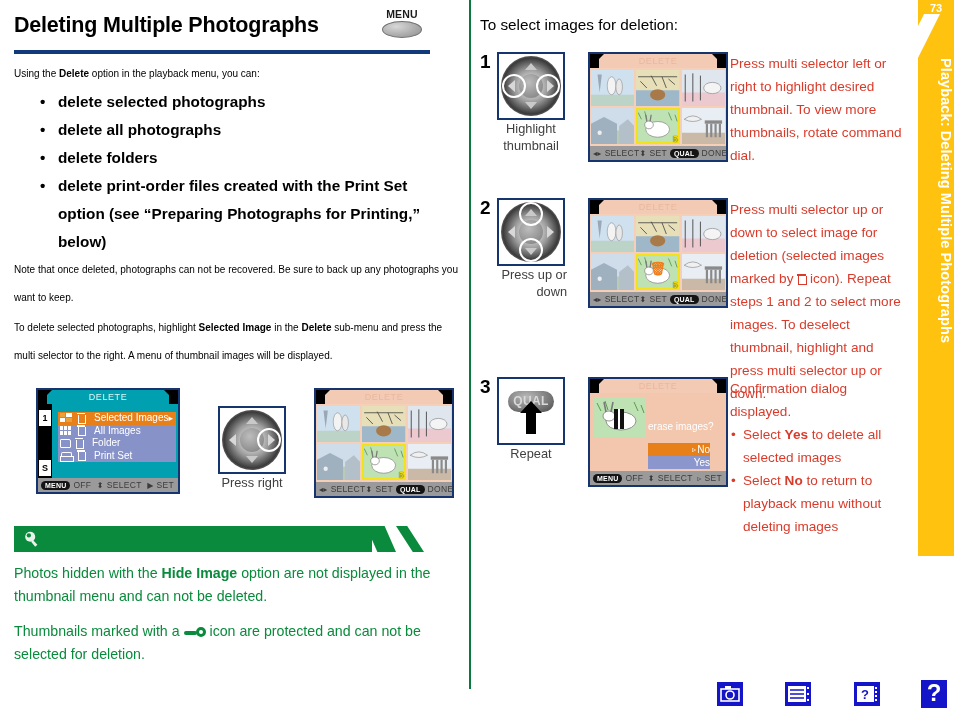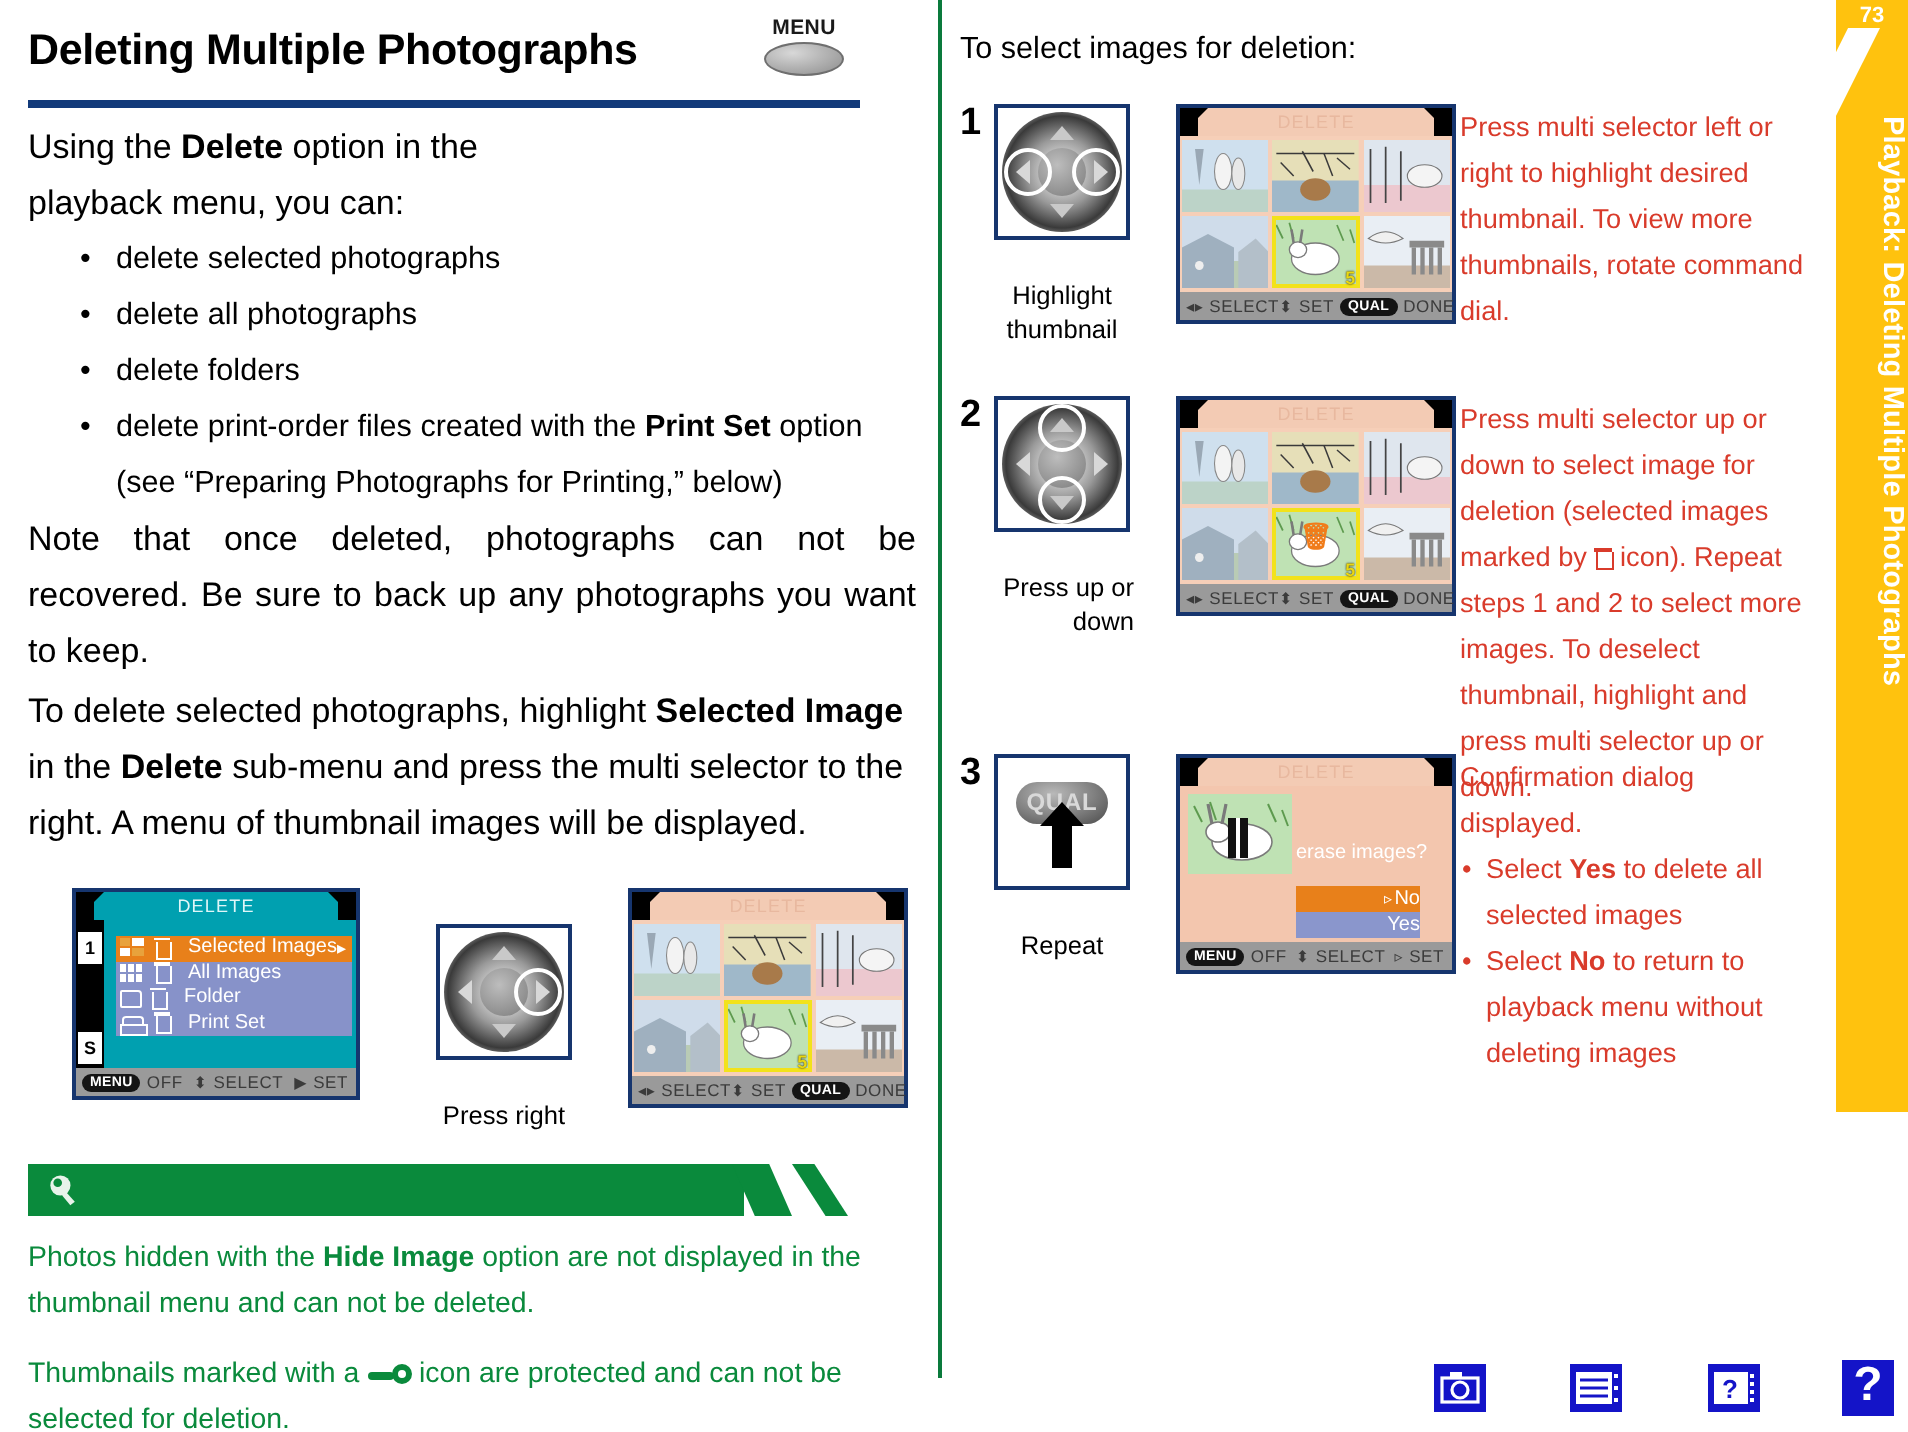--- a/index.html
+++ b/index.html
@@ -28,23 +28,23 @@
   }
   .menu-btn-label { font-size:10.5px; font-weight:bold; color:#1a1a1a; letter-spacing:.2px; }
   .menu-btn-ellipse {
     width:40px; height:17px; margin:1px auto 0;
     border-radius:50%;
     background: radial-gradient(ellipse at 35% 30%, #d8d8d8 0%, #b5b5b5 45%, #8d8d8d 100%);
     border:1px solid #6f6f6f;
   }
   .title-rule { height:4px; background:#123a7a; margin-top:2px; width:416px; }
 
-  .body-text { font-size:17px; line-height:28px; color:#000; margin-top:6px; }
+  .body-text { font-size:10px; line-height:28px; color:#000; margin-top:6px; }
   .body-text b { font-weight:bold; }
-  .bullets { list-style:none; margin:0; padding:0 0 0 22px; }
+  .bullets { list-style:none; margin:0; padding:0 0 0 22px;font-weight:bold; }
   .bullets li { position:relative; padding-left:22px; line-height:28px; font-size:15.3px; }
   .bullets li:before { content:"\2022"; position:absolute; left:4px; top:0; }
   .justify { text-align:justify; }
 
   .subhead-wrap { margin-top:12px; width:258px; }
   .subhead-rule { height:2px; background:#0a7a3c; }
   .subhead { font-size:15.3px; font-weight:bold; padding-top:1px; line-height:22px; }
   .subhead-rule-b { height:2px; background:#0a7a3c; }
 
   
@@ -182,21 +182,21 @@
               width:46px; height:21px; border-radius:11px;
               background: radial-gradient(ellipse at 40% 28%, #b9b9b9 0%, #7e7e7e 55%, #4a4a4a 100%);
               color:#d9d9d9; font-size:12px; font-weight:bold; line-height:21px; text-align:center;
               letter-spacing:.4px; }
   .up-arrow { position:absolute; left:50%; top:33px; transform:translateX(-50%);
               width:10px; height:22px; background:#000; }
   .up-arrow:before { content:""; position:absolute; left:50%; top:-11px; transform:translateX(-50%);
               width:0;height:0; border-left:11px solid transparent; border-right:11px solid transparent;
               border-bottom:12px solid #000; }
 
-  .cap { color:#000000; font-size:12.8px; text-align:center; line-height:17px; margin-top:19px; }
+  .cap { color:#404040; font-size:12.8px; text-align:center; line-height:17px; margin-top:0; }
 
   
   .tip-band { position:relative; width:400px; height:26px; }
   .tip-band .band-fill { position:absolute; left:0; top:0; width:358px; height:26px; background:#0a8a3c; }
   .tip-band .band-tri  { position:absolute; left:352px; top:0; width:30px; height:26px; background:#0a8a3c;
                          clip-path: polygon(0 0, 62% 0, 100% 100%, 38% 100%); }
   .tip-band .band-tri2 { position:absolute; left:382px; top:0; width:28px; height:26px; background:#0a8a3c;
                          clip-path: polygon(0 0, 40% 0, 100% 100%, 60% 100%); }
   .bulb { position:absolute; left:9px; top:4px; width:18px; height:18px; }
   .tip-text { color:#0a8a3c; font-size:14.2px; line-height:23px; margin-top:10px; width:444px; }

